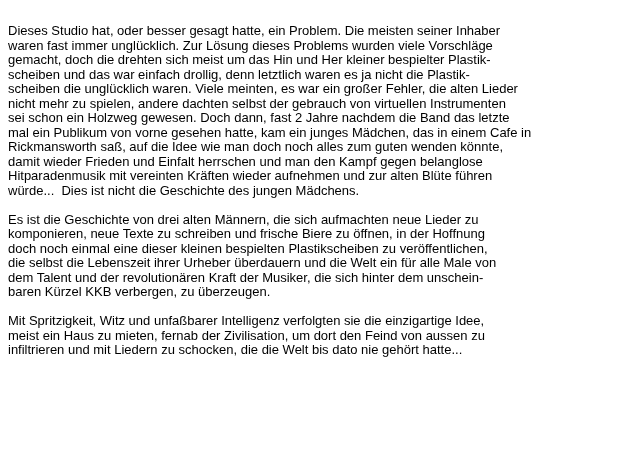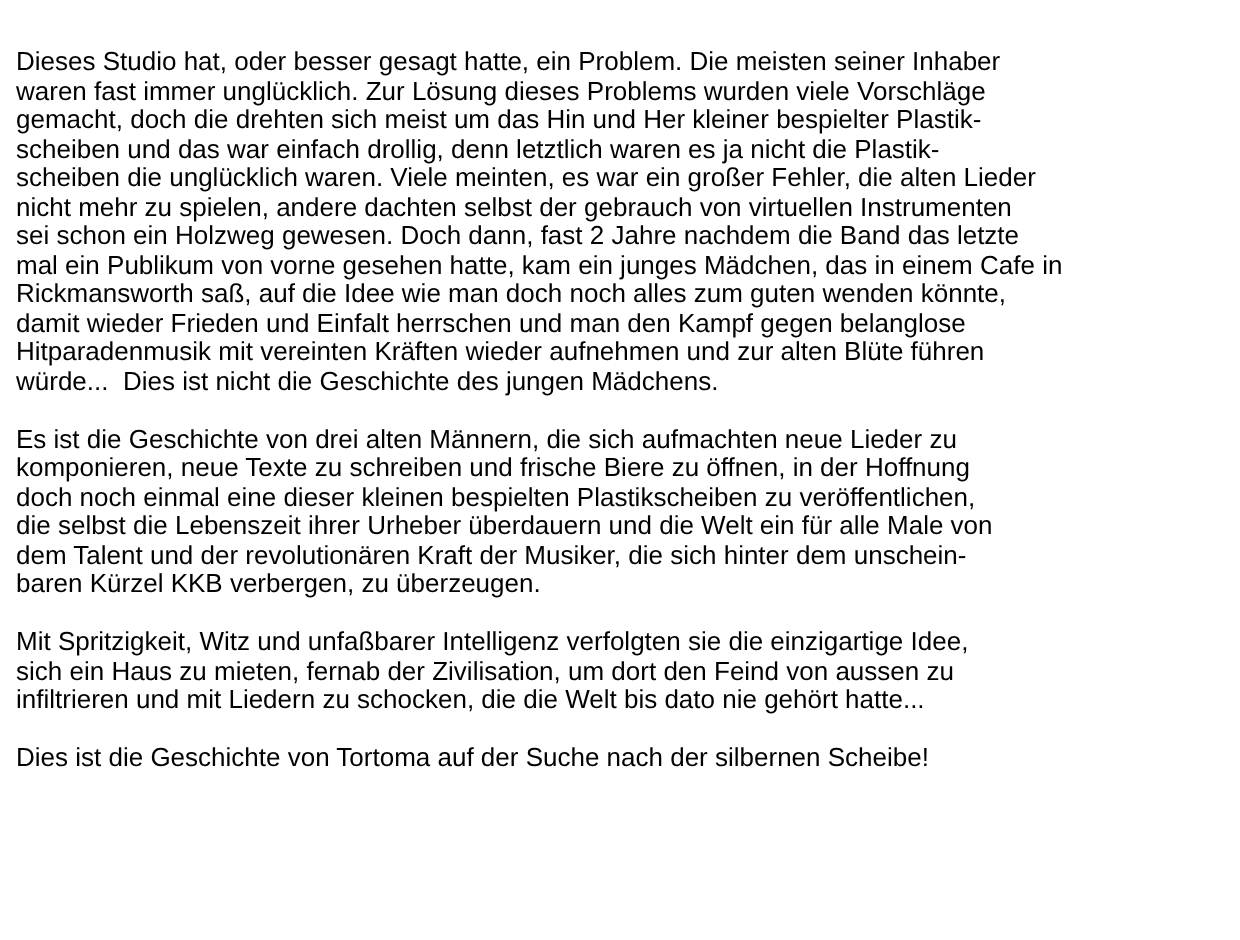--- a/index.html
+++ b/index.html
@@ -43,16 +43,15 @@
 damit wieder Frieden und Einfalt herrschen und man den Kampf gegen belanglose
 Hitparadenmusik mit vereinten Kräften wieder aufnehmen und zur alten Blüte führen
 würde...  Dies ist nicht die Geschichte des jungen Mädchens.</p>
   <p>Es ist die Geschichte von drei alten Männern, die sich aufmachten neue Lieder zu
 komponieren, neue Texte zu schreiben und frische Biere zu öffnen, in der Hoffnung
 doch noch einmal eine dieser kleinen bespielten Plastikscheiben zu veröffentlichen,
 die selbst die Lebenszeit ihrer Urheber überdauern und die Welt ein für alle Male von
 dem Talent und der revolutionären Kraft der Musiker, die sich hinter dem unschein-
 baren Kürzel KKB verbergen, zu überzeugen.</p>
   <p>Mit Spritzigkeit, Witz und unfaßbarer Intelligenz verfolgten sie die einzigartige Idee,
-sich ein Haus zu mieten, fernab der Zivilisation, um dort den Feind von aussen zu
+meist ein Haus zu mieten, fernab der Zivilisation, um dort den Feind von aussen zu
 infiltrieren und mit Liedern zu schocken, die die Welt bis dato nie gehört hatte...</p>
-  <p>Dies ist die Geschichte von Tortoma auf der Suche nach der silbernen Scheibe!</p>
 </div>
 
 </body></html>

